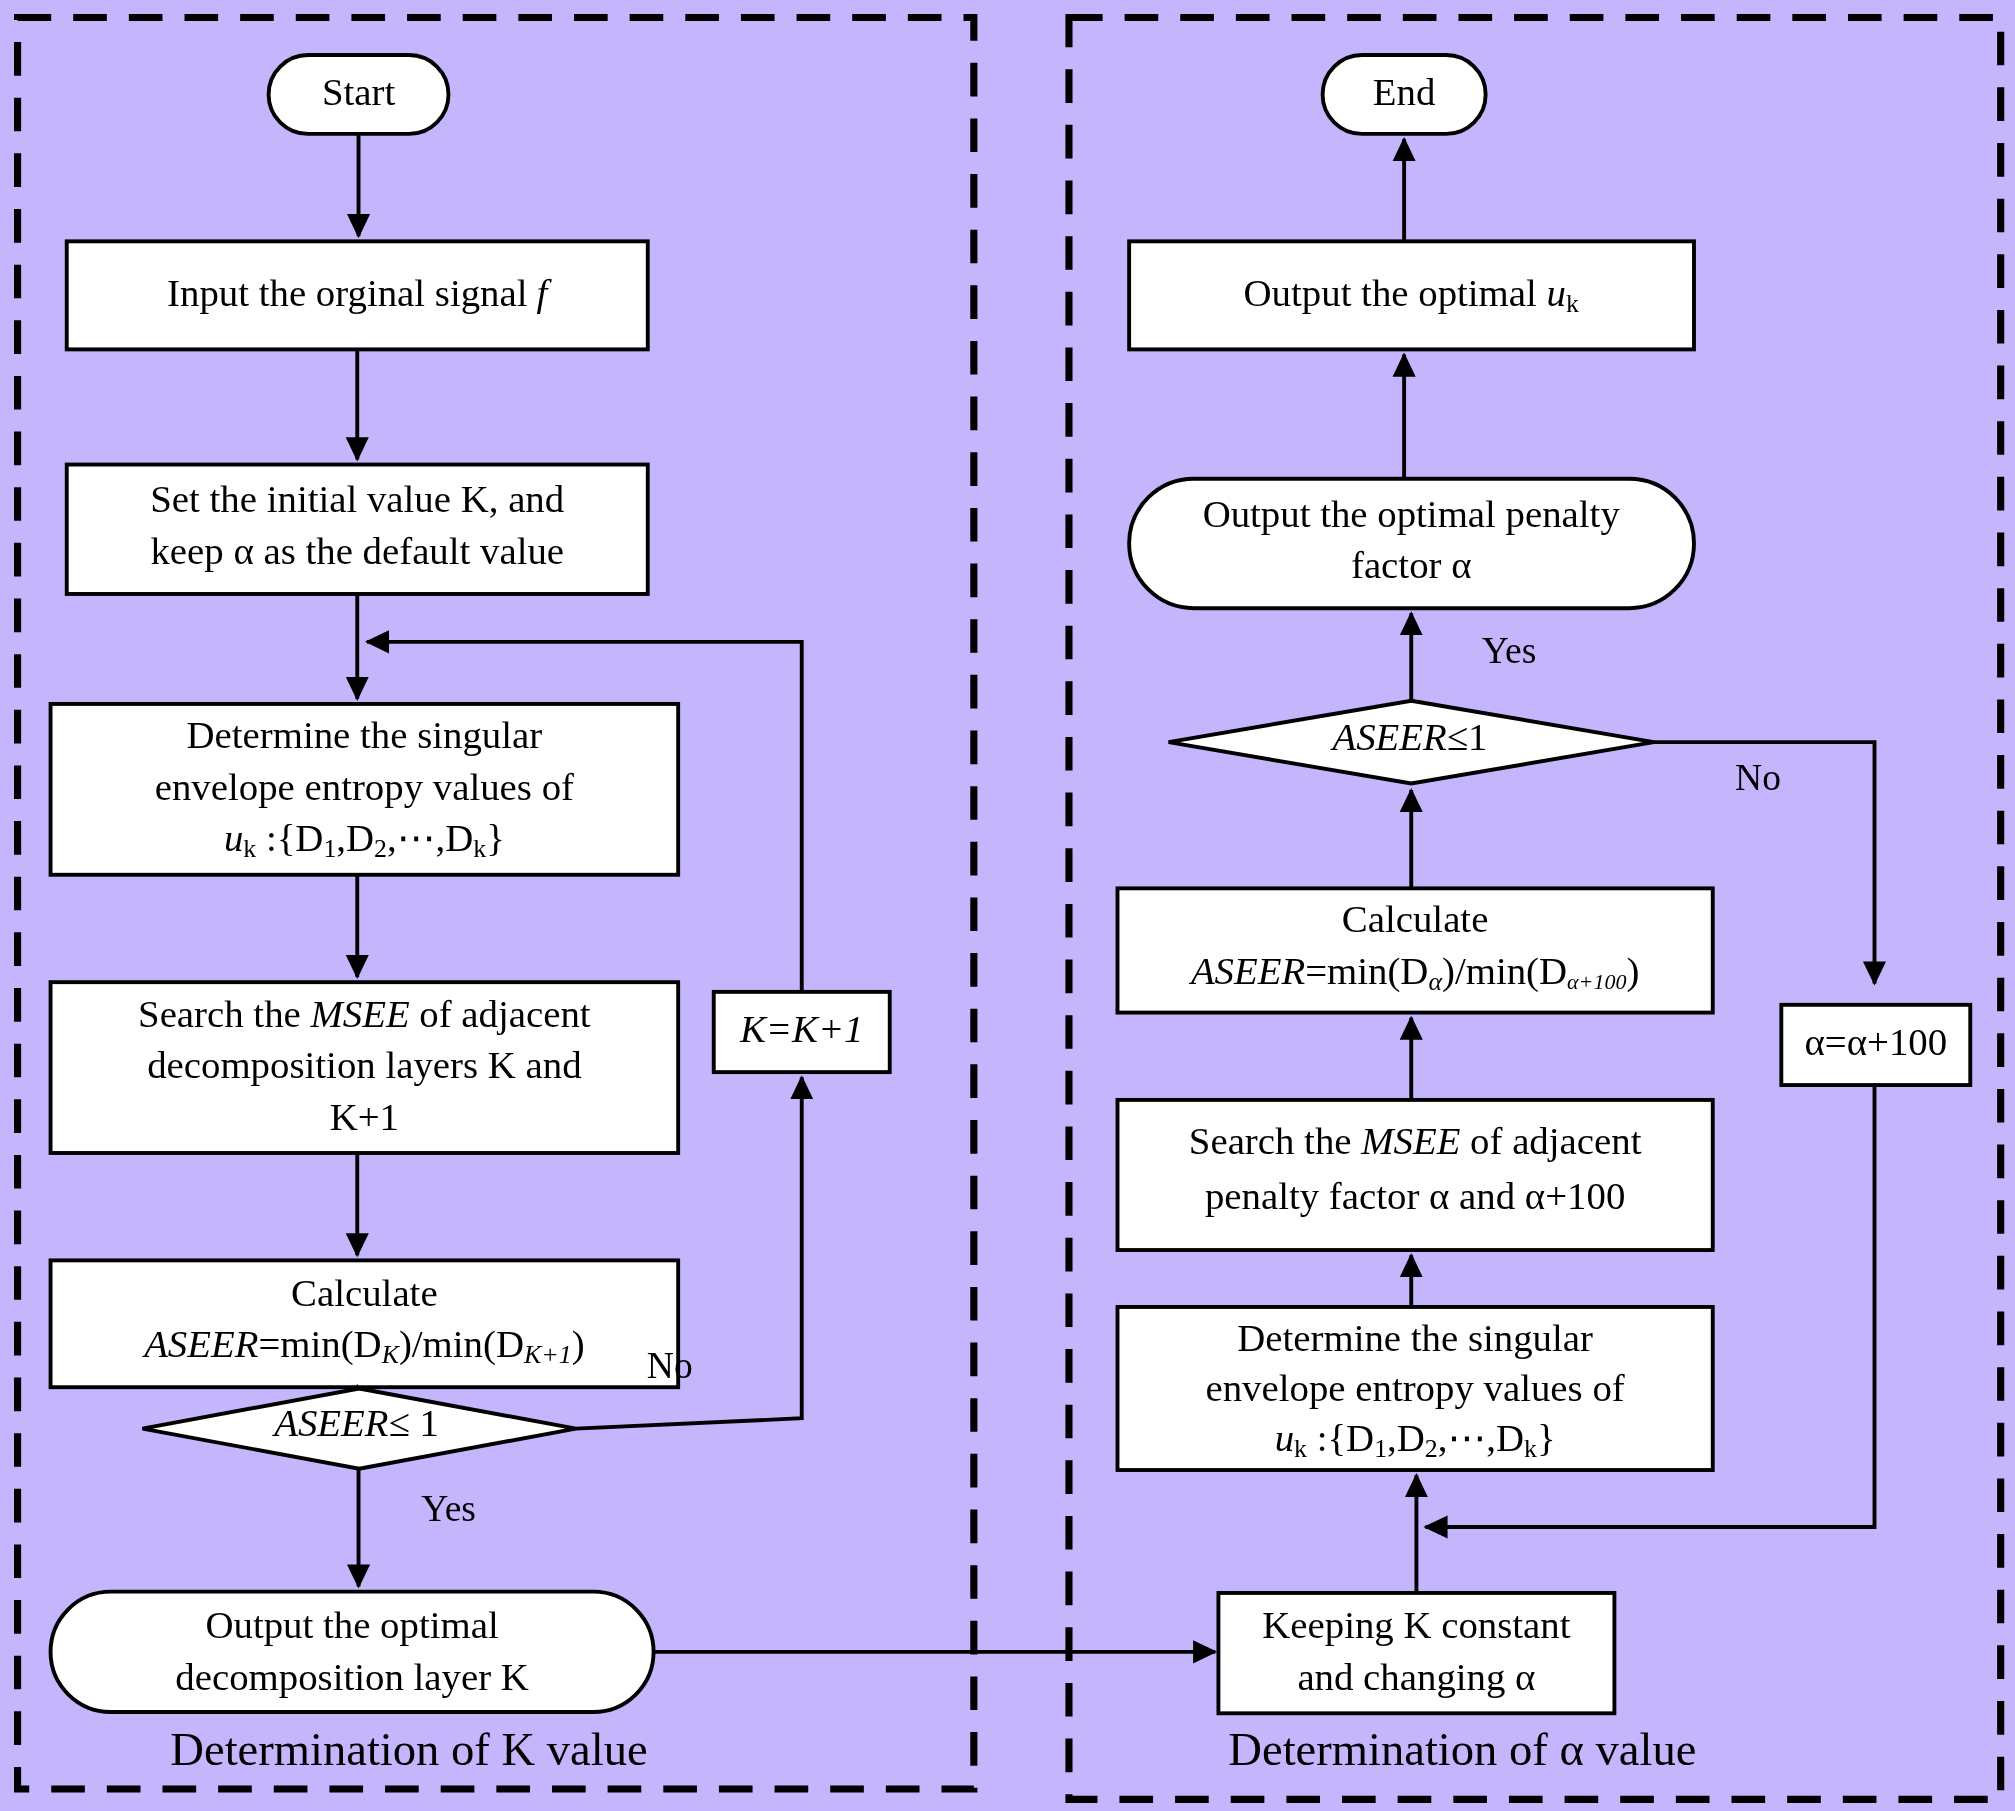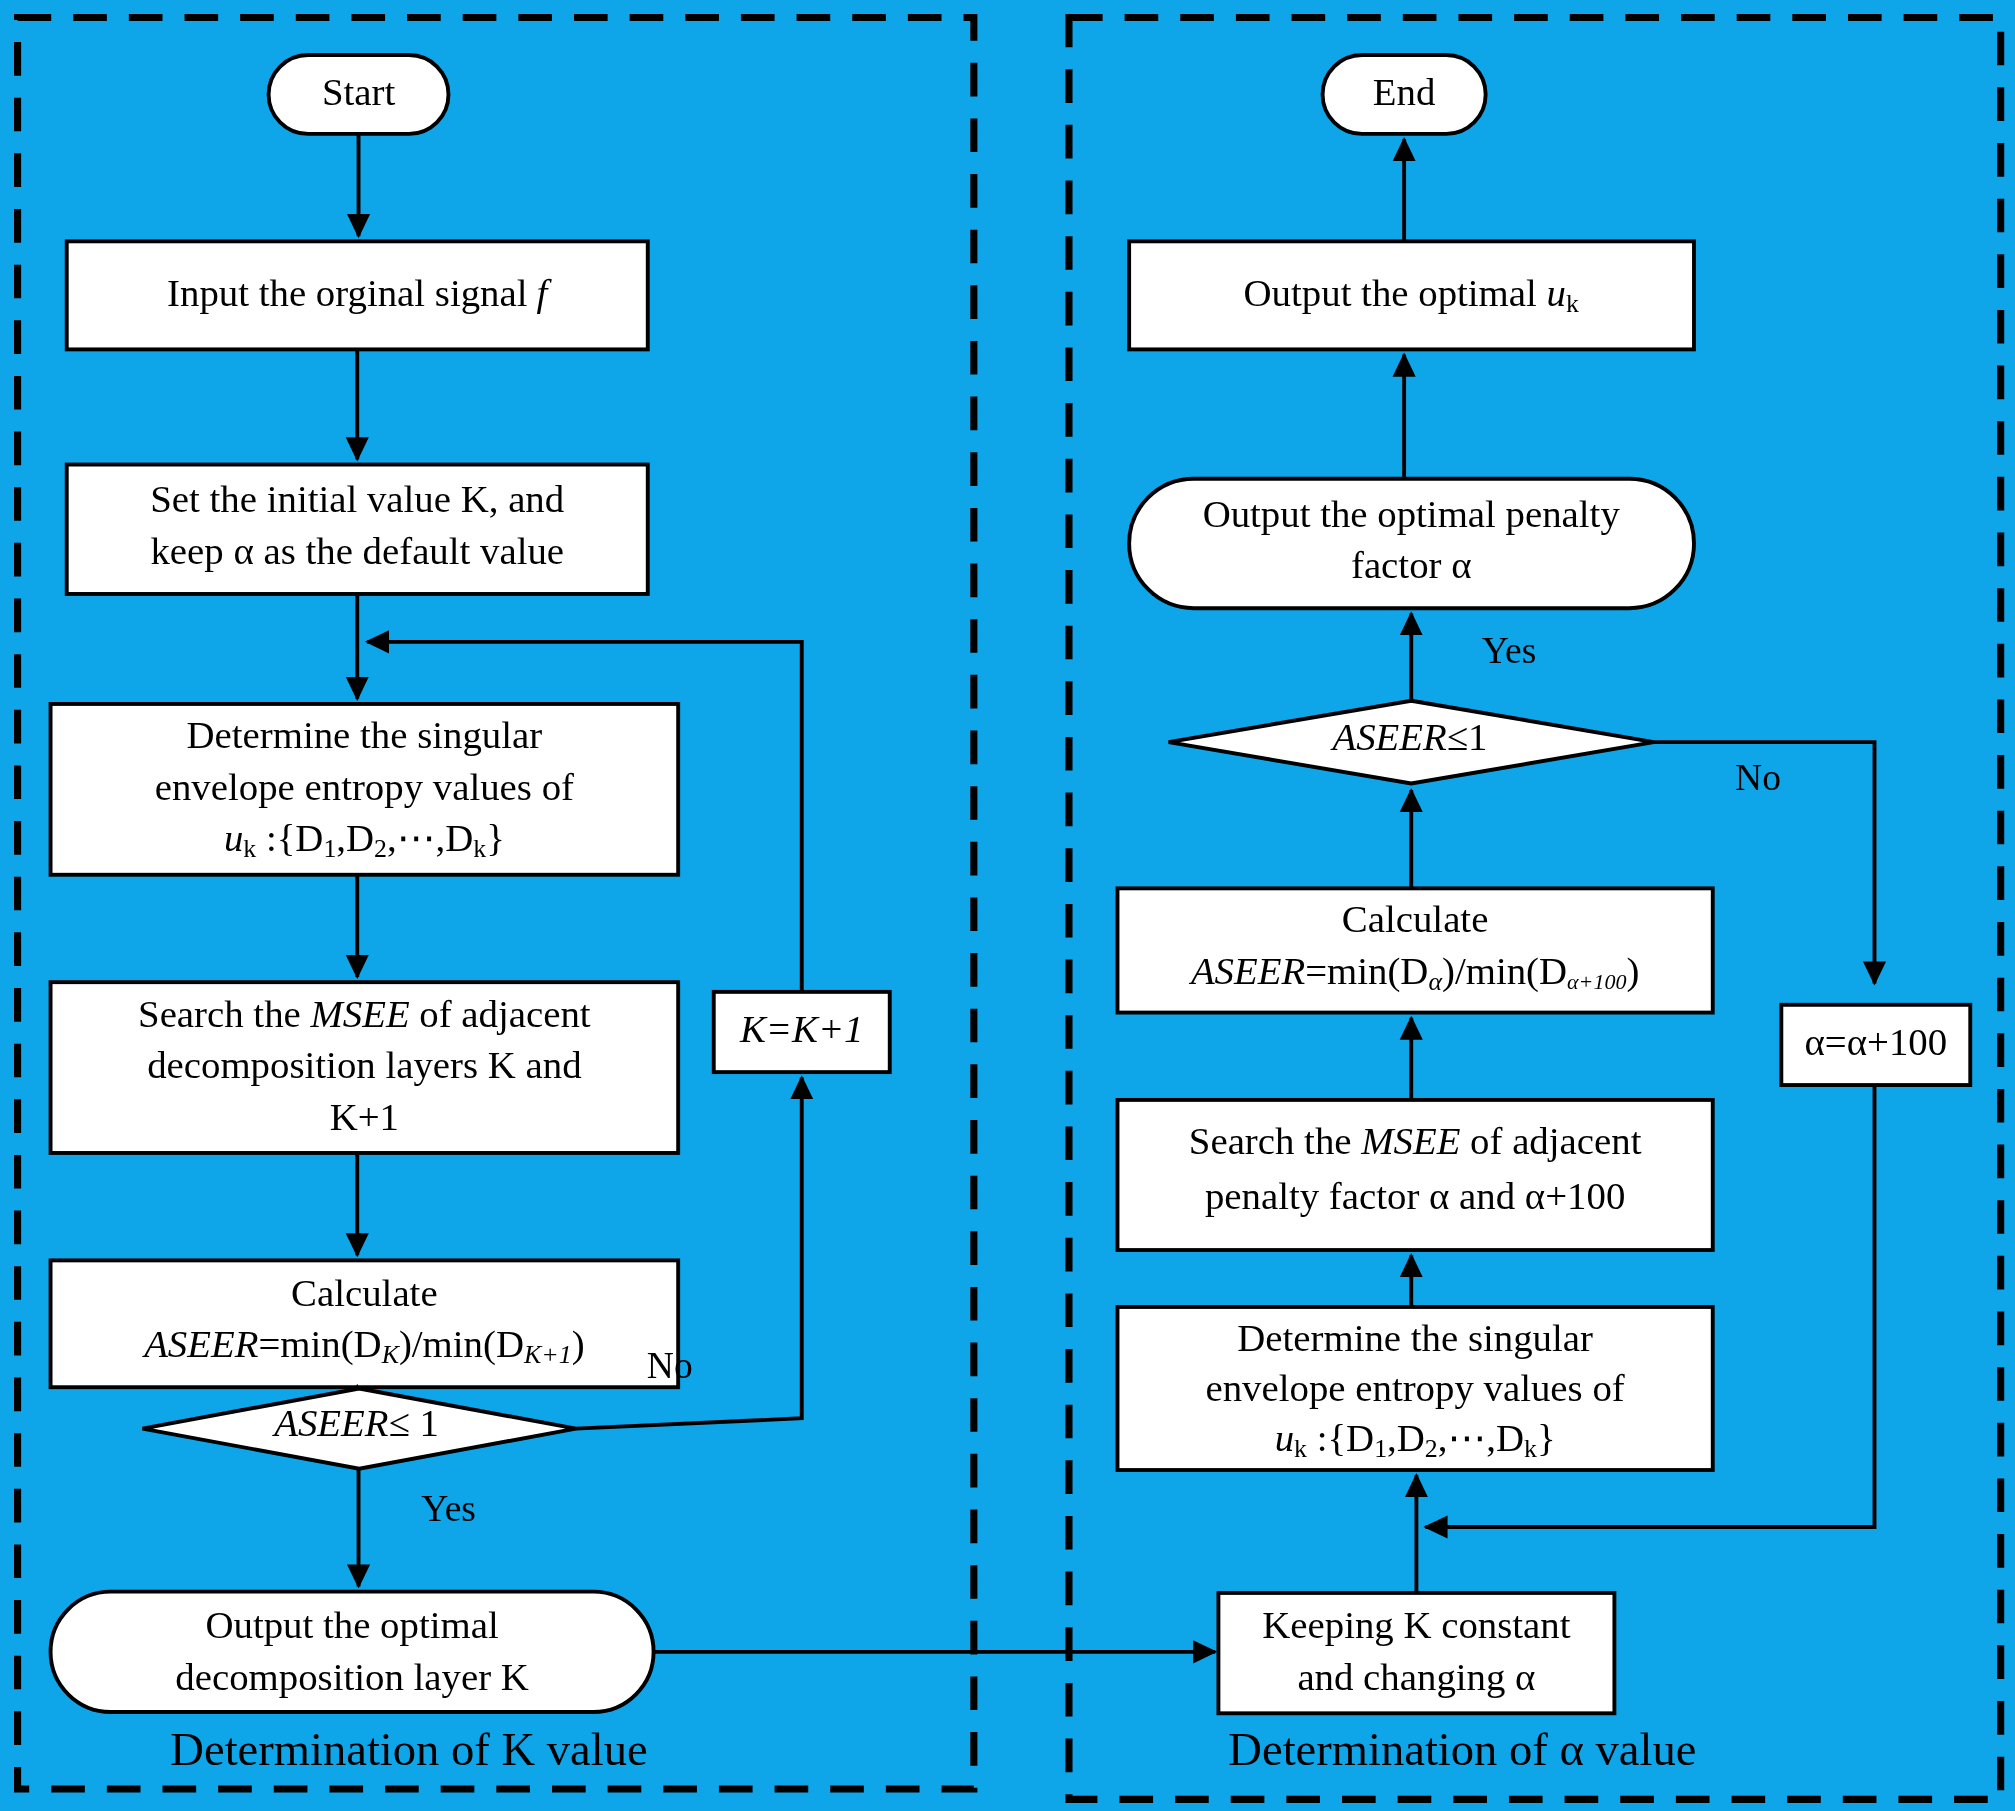--- a/index.html
+++ b/index.html
@@ -1,17 +1,17 @@
 <!DOCTYPE html>
 <html style="font-size:10.4px"><head>
 <meta charset="utf-8">
 <style>
   html,body{margin:0;padding:0;background:#ffffff;}
   body{width:2015px;height:1811px;overflow:hidden;font-family:"Liberation Serif",serif;}
-  #stage{position:relative;width:2015px;height:1811px;background:#0ea5e9;}
+  #stage{position:relative;width:2015px;height:1811px;background:#c4b5fd;}
   svg#flow{position:absolute;inset:0;width:2015px;height:1811px;}
   .shp{fill:#ffffff;stroke:#000000;stroke-width:6;}
   .dash-panel{fill:none;stroke:#000000;stroke-width:11;stroke-dasharray:52 34;stroke-linecap:butt;}
   .conn{stroke:#000000;stroke-width:6;fill:none;}
   .txt{font-family:"Liberation Serif",serif;fill:#000;text-anchor:middle;dominant-baseline:middle;}
   .t-node{font-size:60px;}
   .t-label{font-size:58px;}
   .t-panel{font-size:72px;}
   .it{font-style:italic;}
   .sub{font-size:40px;}

